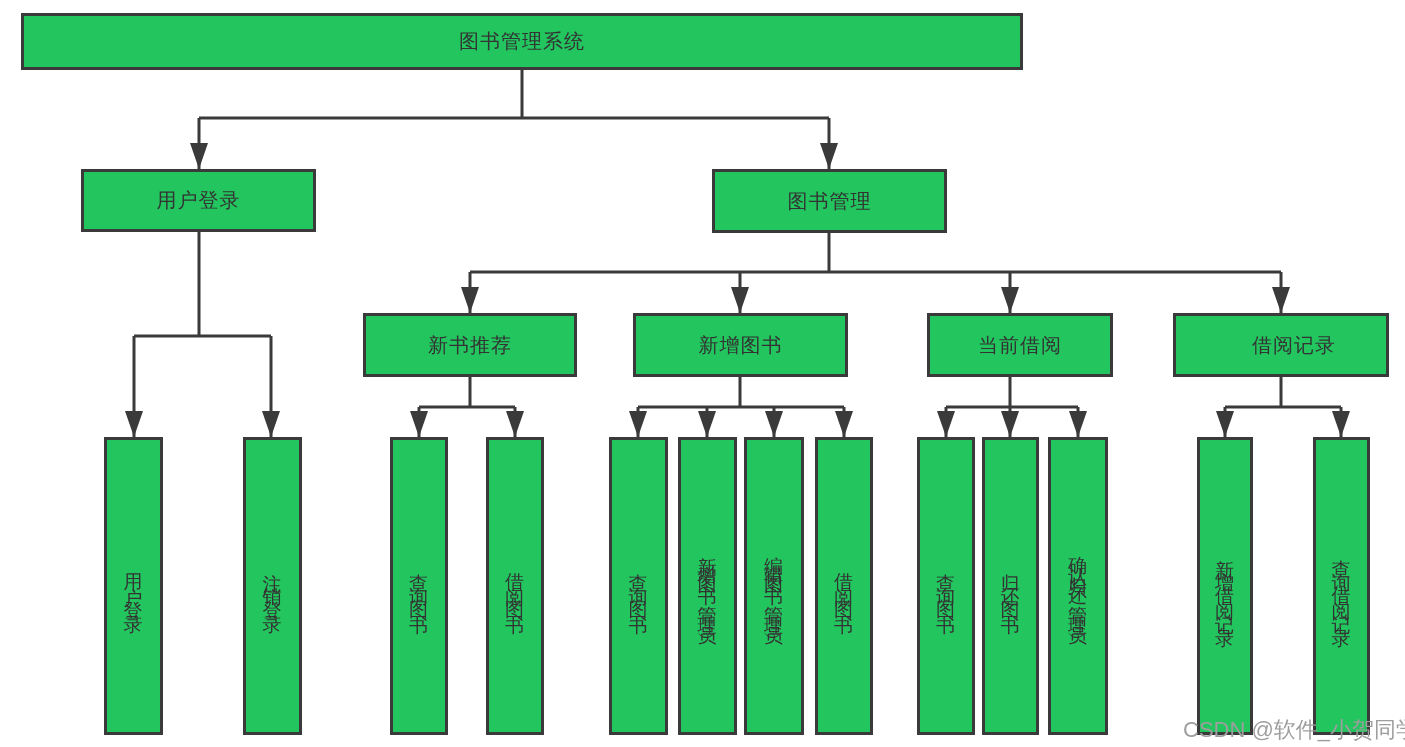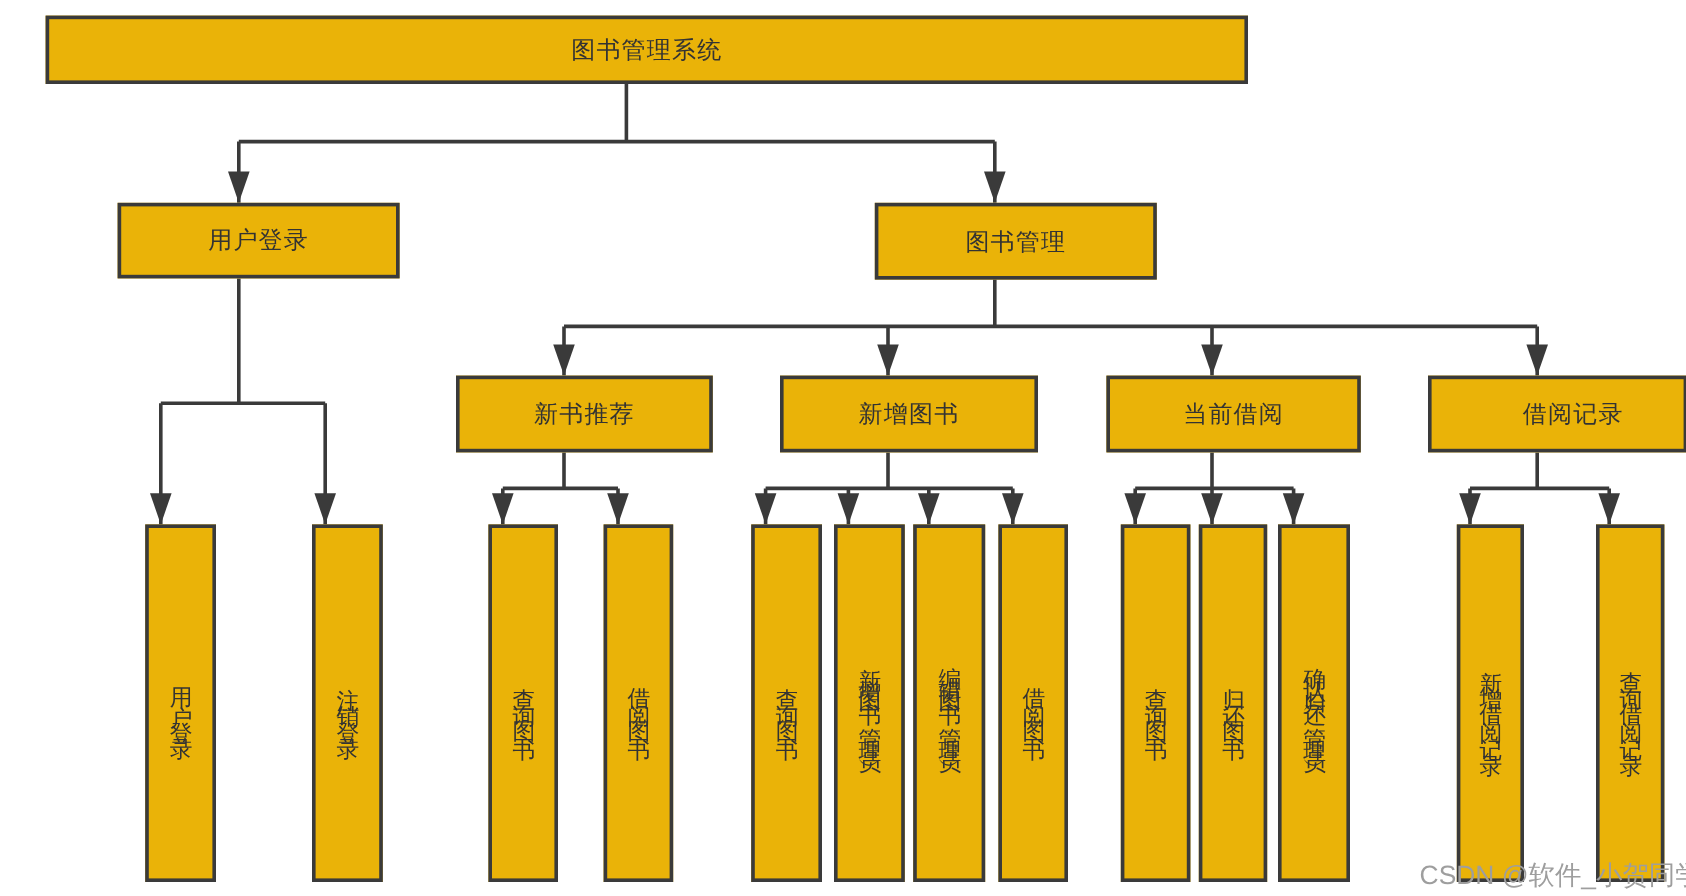--- a/index.html
+++ b/index.html
@@ -14,46 +14,45 @@
   #connectors {
     position: absolute;
     left: 0; top: 0;
     width: 1405px; height: 747px;
     pointer-events: none;
   }
   .box {
     position: absolute;
     box-sizing: border-box;
     border: 3px solid #3a3a3a;
-    background: #eab308;
+    background: #22c55e;
     color: #333333;
     display: flex;
     align-items: center;
     justify-content: center;
     font-size: 20px;
     letter-spacing: 1px;
     z-index: 2;
-    margin-left: 17px;
   }
   .vbox {
     writing-mode: vertical-rl;
     text-orientation: mixed;
     font-size: 19px;
     letter-spacing: 14px;
     line-height: 1;
   }
   .vbox.vlong { letter-spacing: 10px; }
   
   .n-root   { left: 21px;  top: 13px;  width: 1002px; height: 57px; }
   .n-login  { left: 81px;  top: 169px; width: 235px; height: 63px; }
   .n-mgmt   { left: 712px; top: 169px; width: 235px; height: 64px; }
   .n-l3     { top: 313px; height: 64px; }
   .n-rec    { left: 363px;  width: 214px; }
   .n-borrow { left: 633px;  width: 215px; }
-  .n-cur    { left: 905px;  width: 212px; }
+  .n-cur    { left: 927px;  width: 186px; }
   .n-hist   { left: 1173px; width: 216px; padding-left: 26px; }
   .leaf     { top: 437px; height: 298px; }
   .lf1  { left: 104px;  width: 59px; }
   .lf2  { left: 243px;  width: 59px; }
   .lf3  { left: 390px;  width: 58px; }
   .lf4  { left: 486px;  width: 58px; }
   .lf5  { left: 609px;  width: 59px; }
   .lf6  { left: 678px;  width: 59px; }
   .lf7  { left: 744px;  width: 60px; }
   .lf8  { left: 815px;  width: 58px; }

